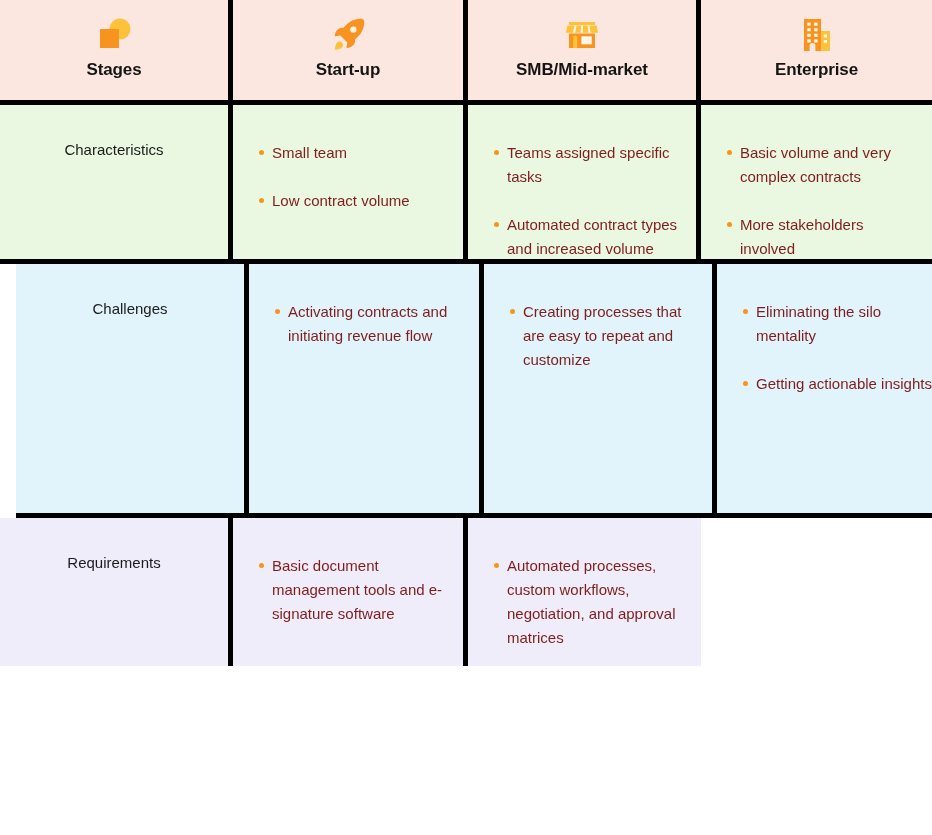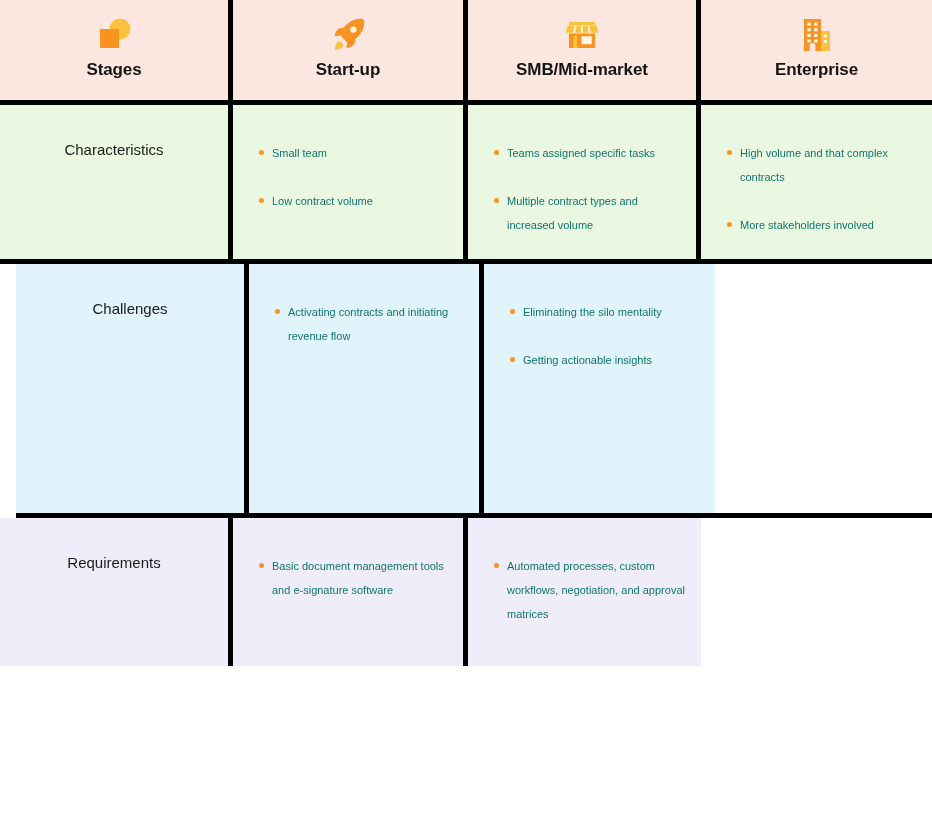--- a/index.html
+++ b/index.html
@@ -93,23 +93,23 @@
   }
 
   
   ul.bullets {
     margin: 0;
     padding: 36px 14px 0 26px;
     list-style: none;
   }
   ul.bullets li {
     position: relative;
-    font-size: 11px;
+    font-size: 15px;
     line-height: 24px;
-    color: #0f766e;
+    color: #7f1d1d;
     margin-bottom: 24px;
     padding-left: 13px;
   }
   ul.bullets li:last-child { margin-bottom: 0; }
   ul.bullets li::before {
     content: "";
     position: absolute;
     left: 0;
     top: 9px;
     width: 5px;
@@ -196,38 +196,43 @@
     </div>
     <div class="cell col-startup bg-green">
       <ul class="bullets">
         <li>Small team</li>
         <li>Low contract volume</li>
       </ul>
     </div>
     <div class="cell col-smb bg-green">
       <ul class="bullets pad-smb">
         <li>Teams assigned specific tasks</li>
-        <li>Multiple contract types and increased volume</li>
+        <li>Automated contract types and increased volume</li>
       </ul>
     </div>
     <div class="cell col-ent bg-green">
       <ul class="bullets pad-ent">
-        <li>High volume and that complex contracts</li>
+        <li>Basic volume and very complex contracts</li>
         <li>More stakeholders involved</li>
       </ul>
     </div>
   </div>
 
   <div class="row row-body-2">
     <div class="cell col-label bg-blue rowlabel">
       <span>Challenges</span>
     </div>
     <div class="cell col-startup bg-blue">
       <ul class="bullets">
         <li>Activating contracts and initiating revenue flow</li>
+      </ul>
+    </div>
+    <div class="cell col-smb bg-blue">
+      <ul class="bullets pad-smb">
+        <li>Creating processes that are easy to repeat and customize</li>
       </ul>
     </div>
     <div class="cell col-ent bg-blue">
       <ul class="bullets pad-ent tight">
         <li>Eliminating the silo mentality</li>
         <li>Getting actionable insights</li>
       </ul>
     </div>
   </div>
 

